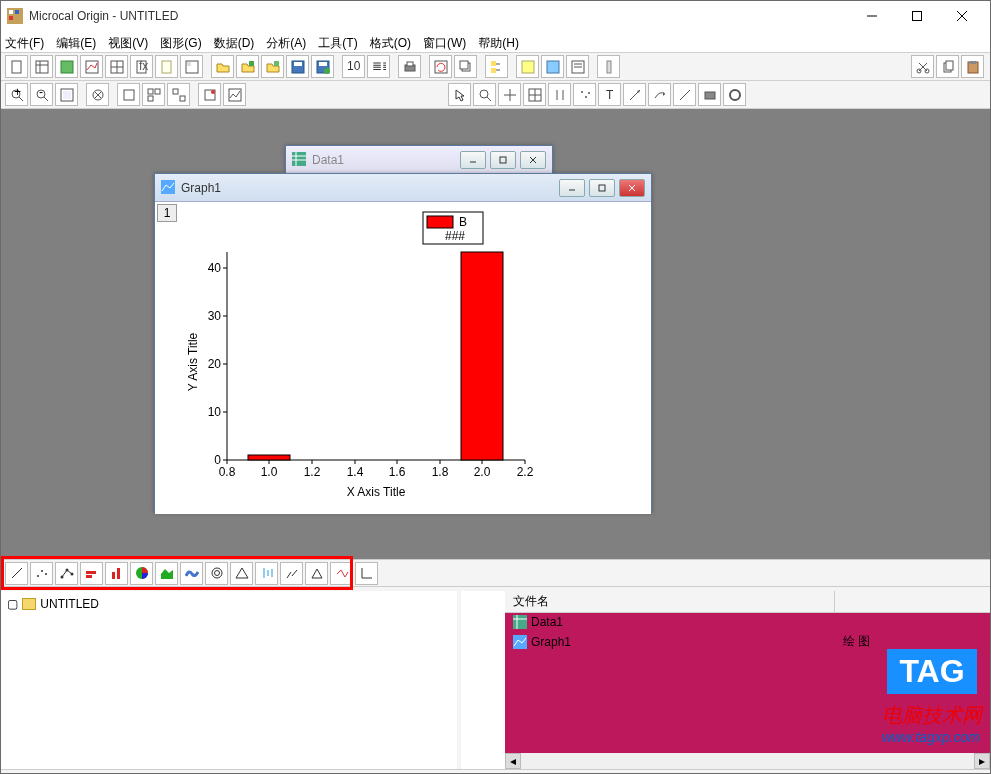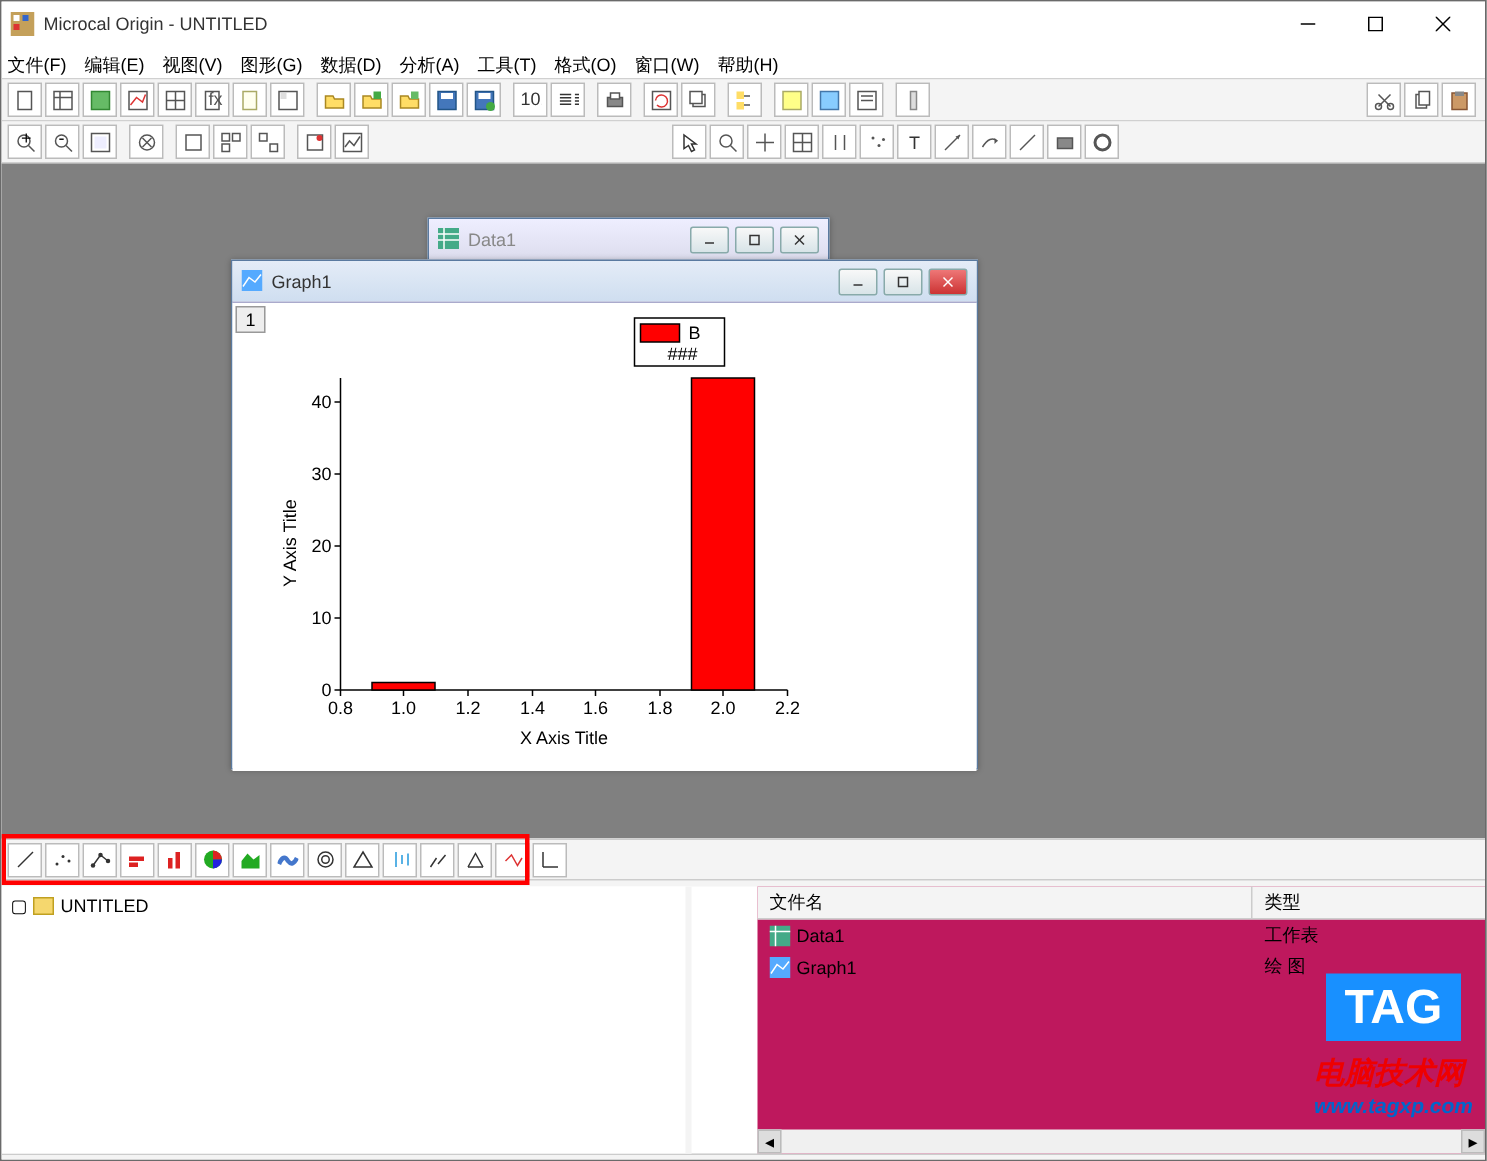--- a/index.html
+++ b/index.html
@@ -34,21 +34,21 @@
 .exp-header .col2 { flex:1; padding:2px 8px; }
 .exp-row { display:flex; padding:2px 8px; }
 .exp-row .c1 { width:330px; display:flex; align-items:center; gap:4px; }
 .exp-row .c2 { flex:1; }
 .statusbar { height:20px; background:#f4f4f4; border-top:1px solid #ccc; padding:2px 6px; color:#333; }
 .tree-item { display:flex; align-items:center; gap:4px; padding:2px; }
 .folder-icon { width:14px; height:12px; background:#f5d76e; border:1px solid #c0a020; }
 .ws-icon { display:inline-block; width:14px; height:14px; }
 .watermark { position:absolute; right:8px; bottom:28px; display:flex; align-items:center; gap:8px;flex-direction:column; }
 .tag-badge { background:#1890ff; color:#fff; font-weight:bold; font-size:32px; padding:4px 12px; font-family: Arial; }
-.wm-text { display:flex; flex-direction:column; font-weight:bold; }
+.wm-text { display:flex; flex-direction:column; font-weight:normal; }
 .wm-text .l1 { color:#e00; font-size:20px; font-style:italic; }
 .wm-text .l2 { color:#06c; font-size:14px; font-style:italic; }
 .layer-tab { position:absolute; top:2px; left:2px; width:20px; height:18px; background:#eee; border:1px solid #999; text-align:center; line-height:16px; }
 svg { display:block; }
 .scroll-h { height:16px; background:#f0f0f0; display:flex; align-items:center; }
 .scroll-h .arrow { width:16px; height:16px; background:#ddd; border:1px solid #bbb; display:flex; align-items:center; justify-content:center; }
 </style>
 </head>
 <body>
 
@@ -613,34 +613,32 @@
   <div class="exp-left">
     <div class="tree-item">
       <span>▢</span>
       <span class="folder-icon"></span>
       <span>UNTITLED</span>
     </div>
   </div>
   <div class="exp-right">
     <div class="exp-header">
       <div class="col1">文件名</div>
-      <div class="col2">类型</div>
     </div>
     <div class="exp-row">
       <div class="c1">
           <span class="ws-icon">
             <svg width="14" height="14">
               <rect width="14" height="14" fill="#4a8"></rect>
               <line x1="0" y1="4" x2="14" y2="4" stroke="#fff"></line>
               <line x1="4" y1="0" x2="4" y2="14" stroke="#fff"></line>
             </svg>
           </span>
           <span>Data1</span>
         </div>
-      <div class="c2">工作表</div>
     </div>
     <div class="exp-row">
       <div class="c1">
           <span class="ws-icon">
             <svg width="14" height="14">
               <rect width="14" height="14" fill="#5af"></rect>
               <polyline points="1,11 5,5 9,8 13,3" fill="none" stroke="#fff"></polyline>
             </svg>
           </span>
           <span>Graph1</span>

